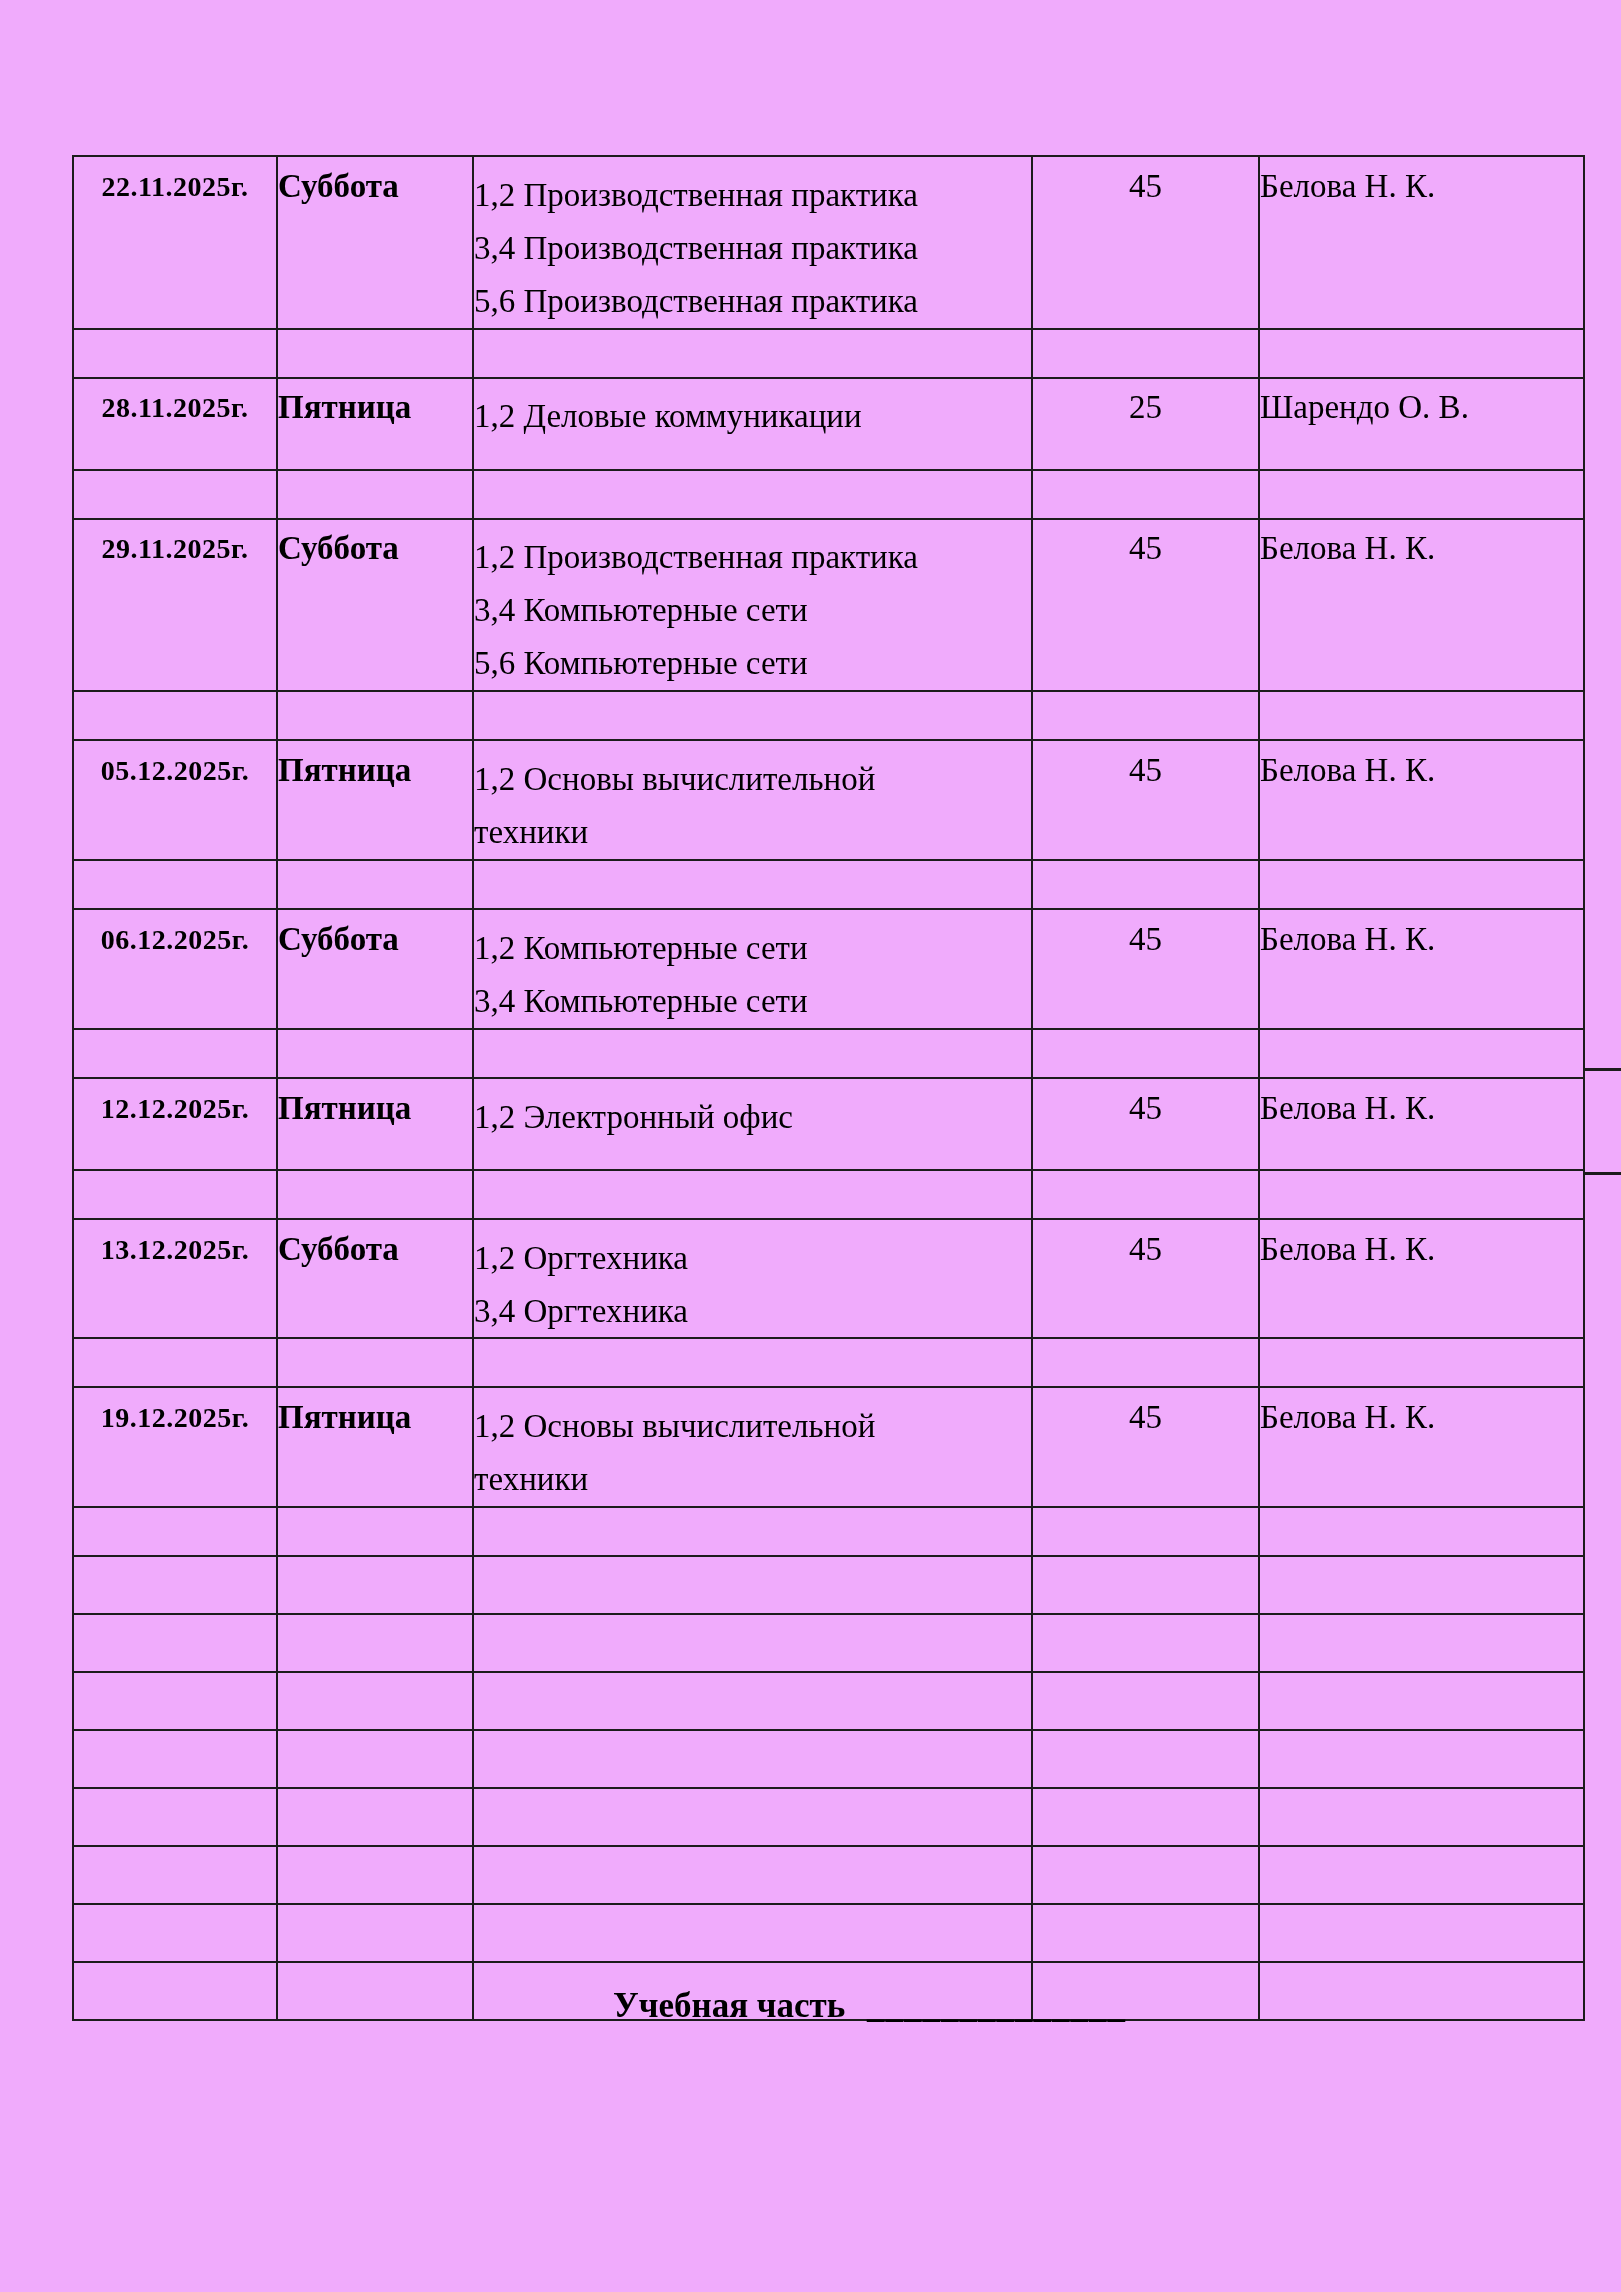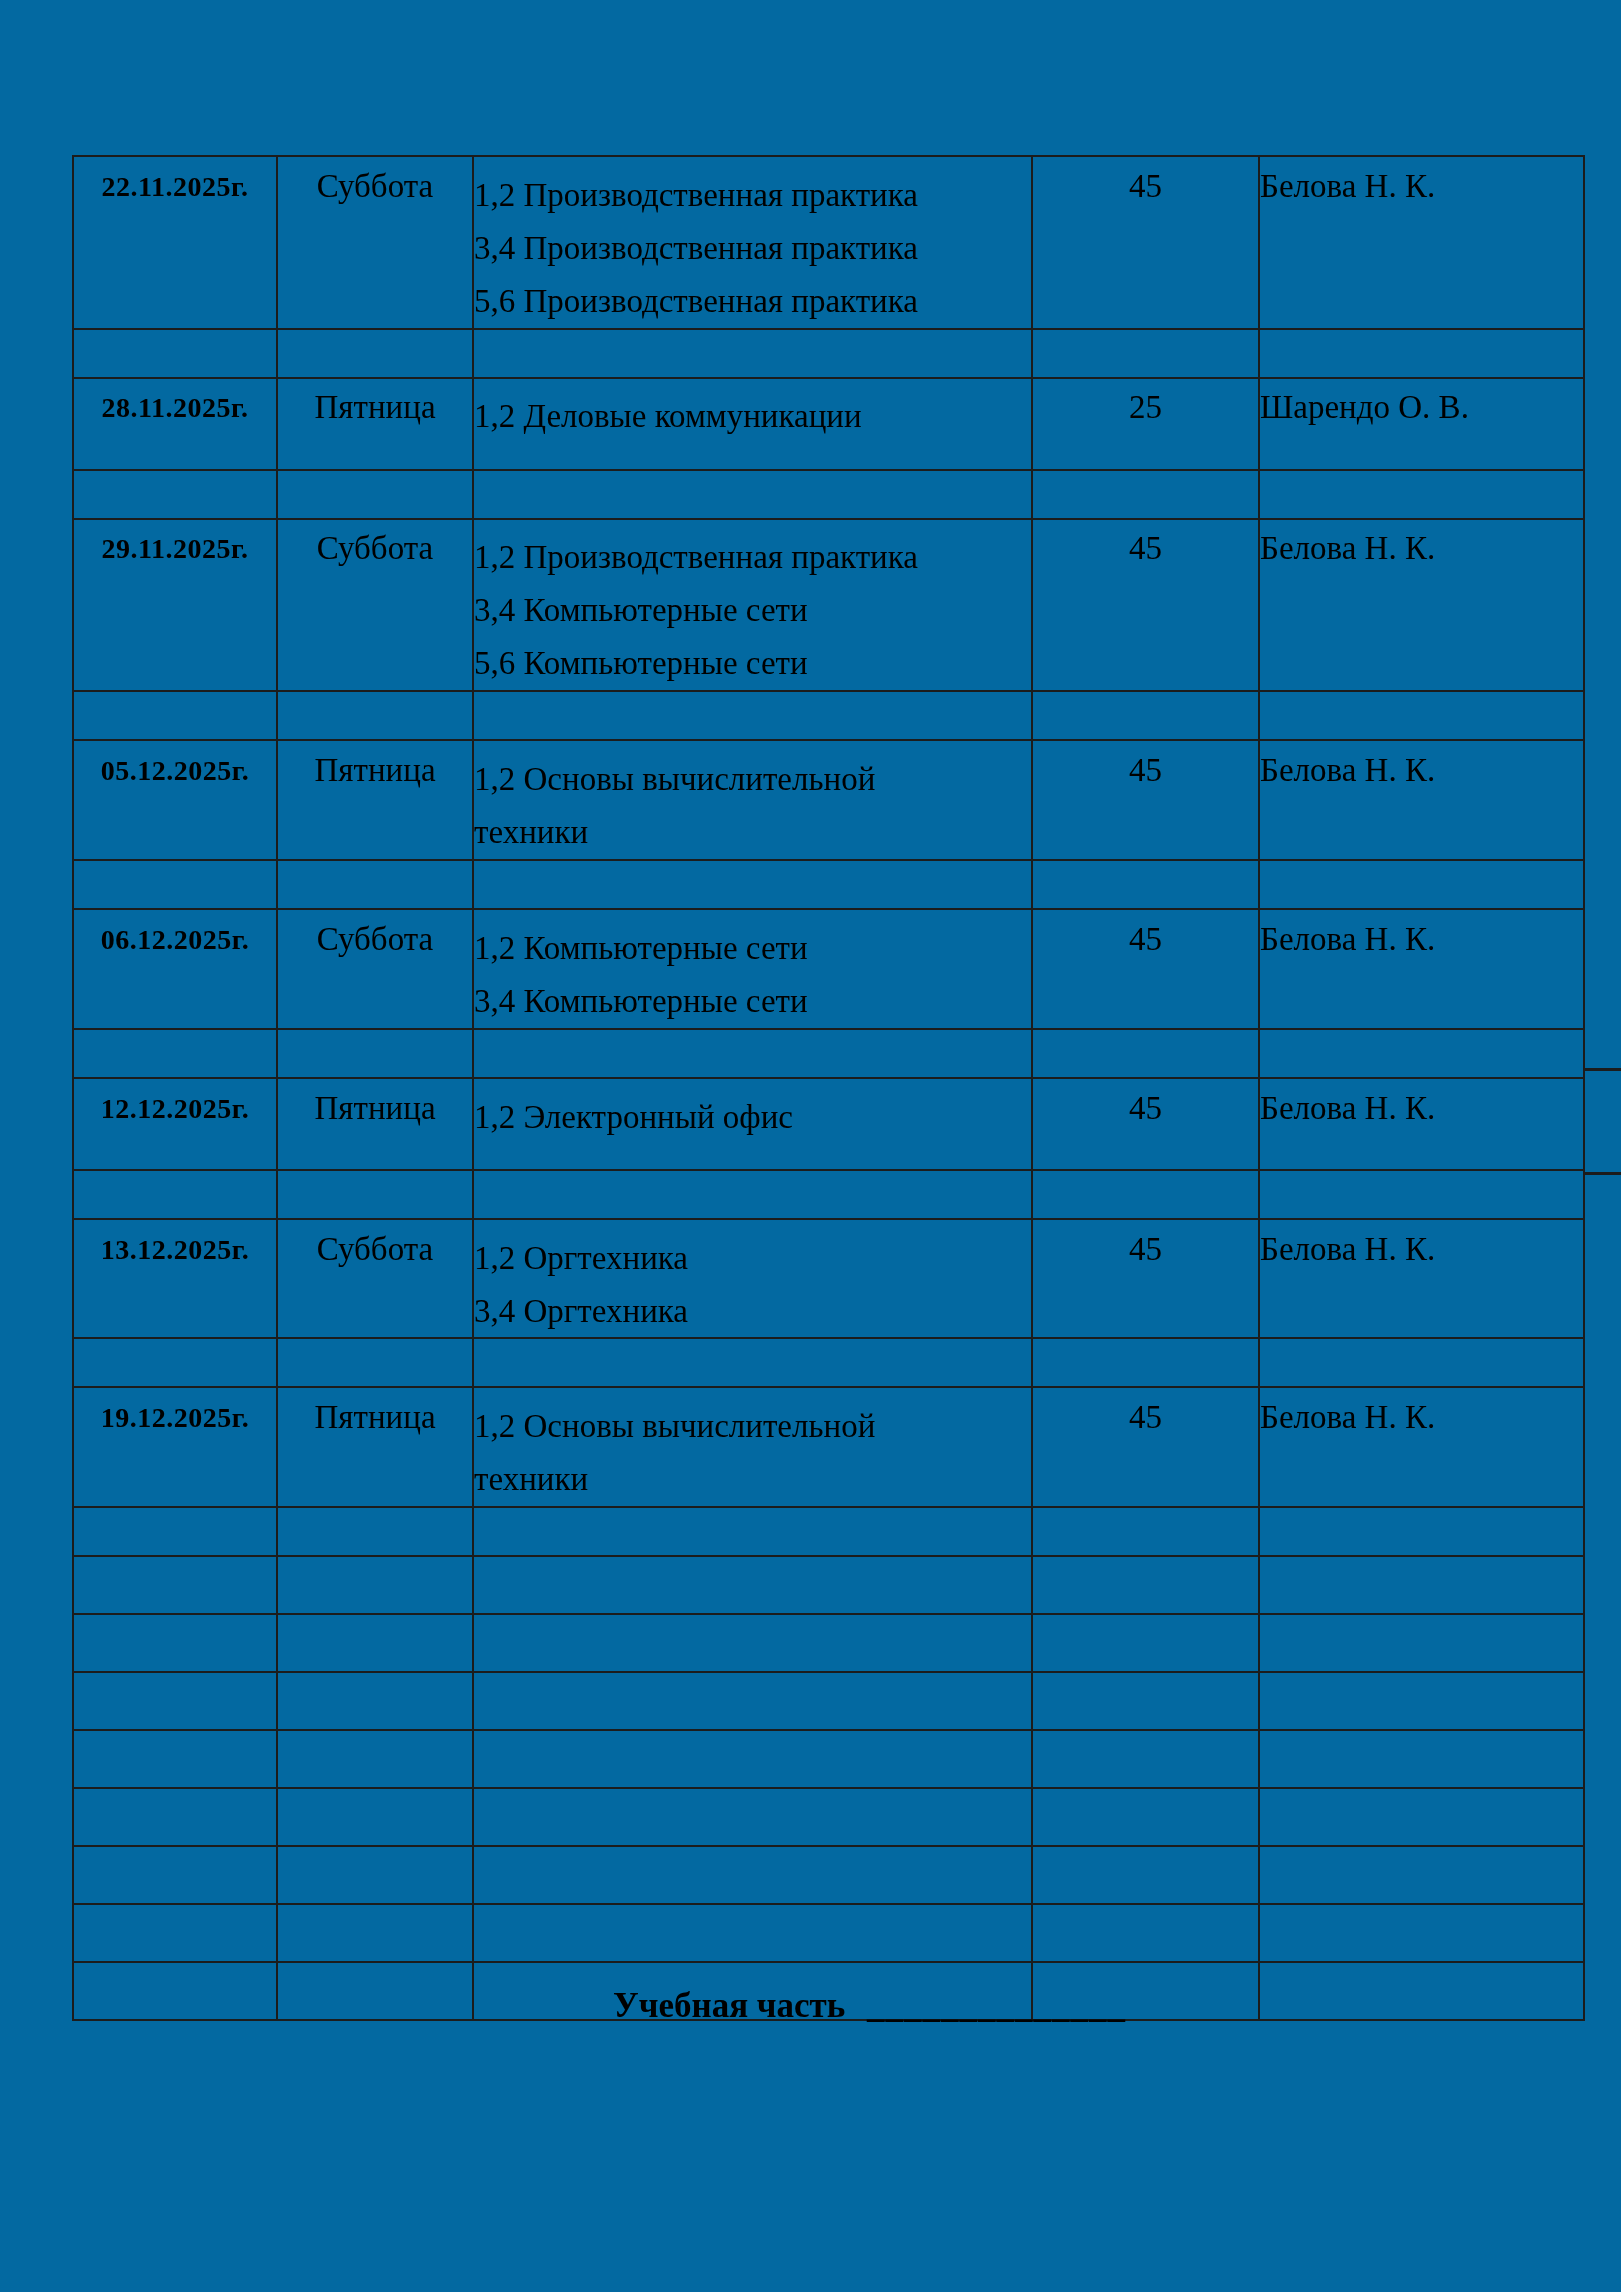--- a/index.html
+++ b/index.html
@@ -1,20 +1,20 @@
 <!DOCTYPE html>
 <html><head>
 <meta charset="utf-8">
 <style>
   html,body{margin:0;padding:0;background:#e8e8e8;}
   .page{
     position:relative;
     width:1621px;
     height:2293px;
-    background:#0369a1;
+    background:#f0abfc;
     font-family:"Liberation Serif","DejaVu Serif",serif;
     color:#000000;
     overflow:hidden;
   }
   .table-wrap{
     position:absolute;
     left:72px;
     top:155px;
     width:1511px;
   }
@@ -35,23 +35,23 @@
   tr.spacer{height:49px;}
   tr.blank{height:58px;}
   td.date-cell{
     font-weight:bold;
     text-align:center;
     font-size:28px;
     line-height:43px;
     letter-spacing:0.5px;
   }
   td.day-cell{
-    text-align:center;
     font-size:33px;
     line-height:43px;
+    font-weight:bold;
   }
   td.subjects-cell{
     padding-left:11.8px;
     padding-right:5.9px;
     font-size:33px;
   }
   .subject-line{line-height:45px;margin-top:8px;}
   td.hours-cell{
     text-align:center;
     font-size:33px;

